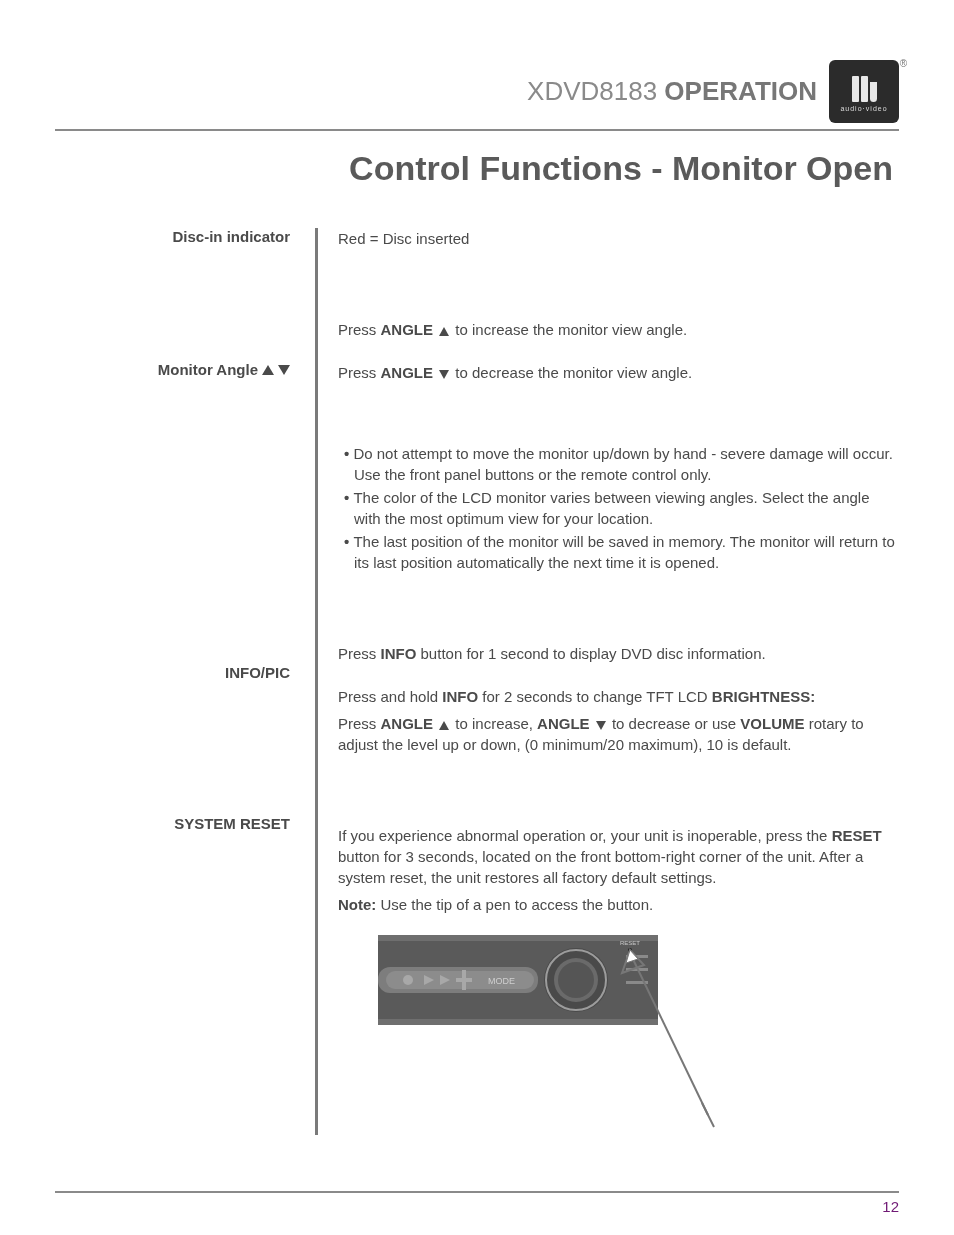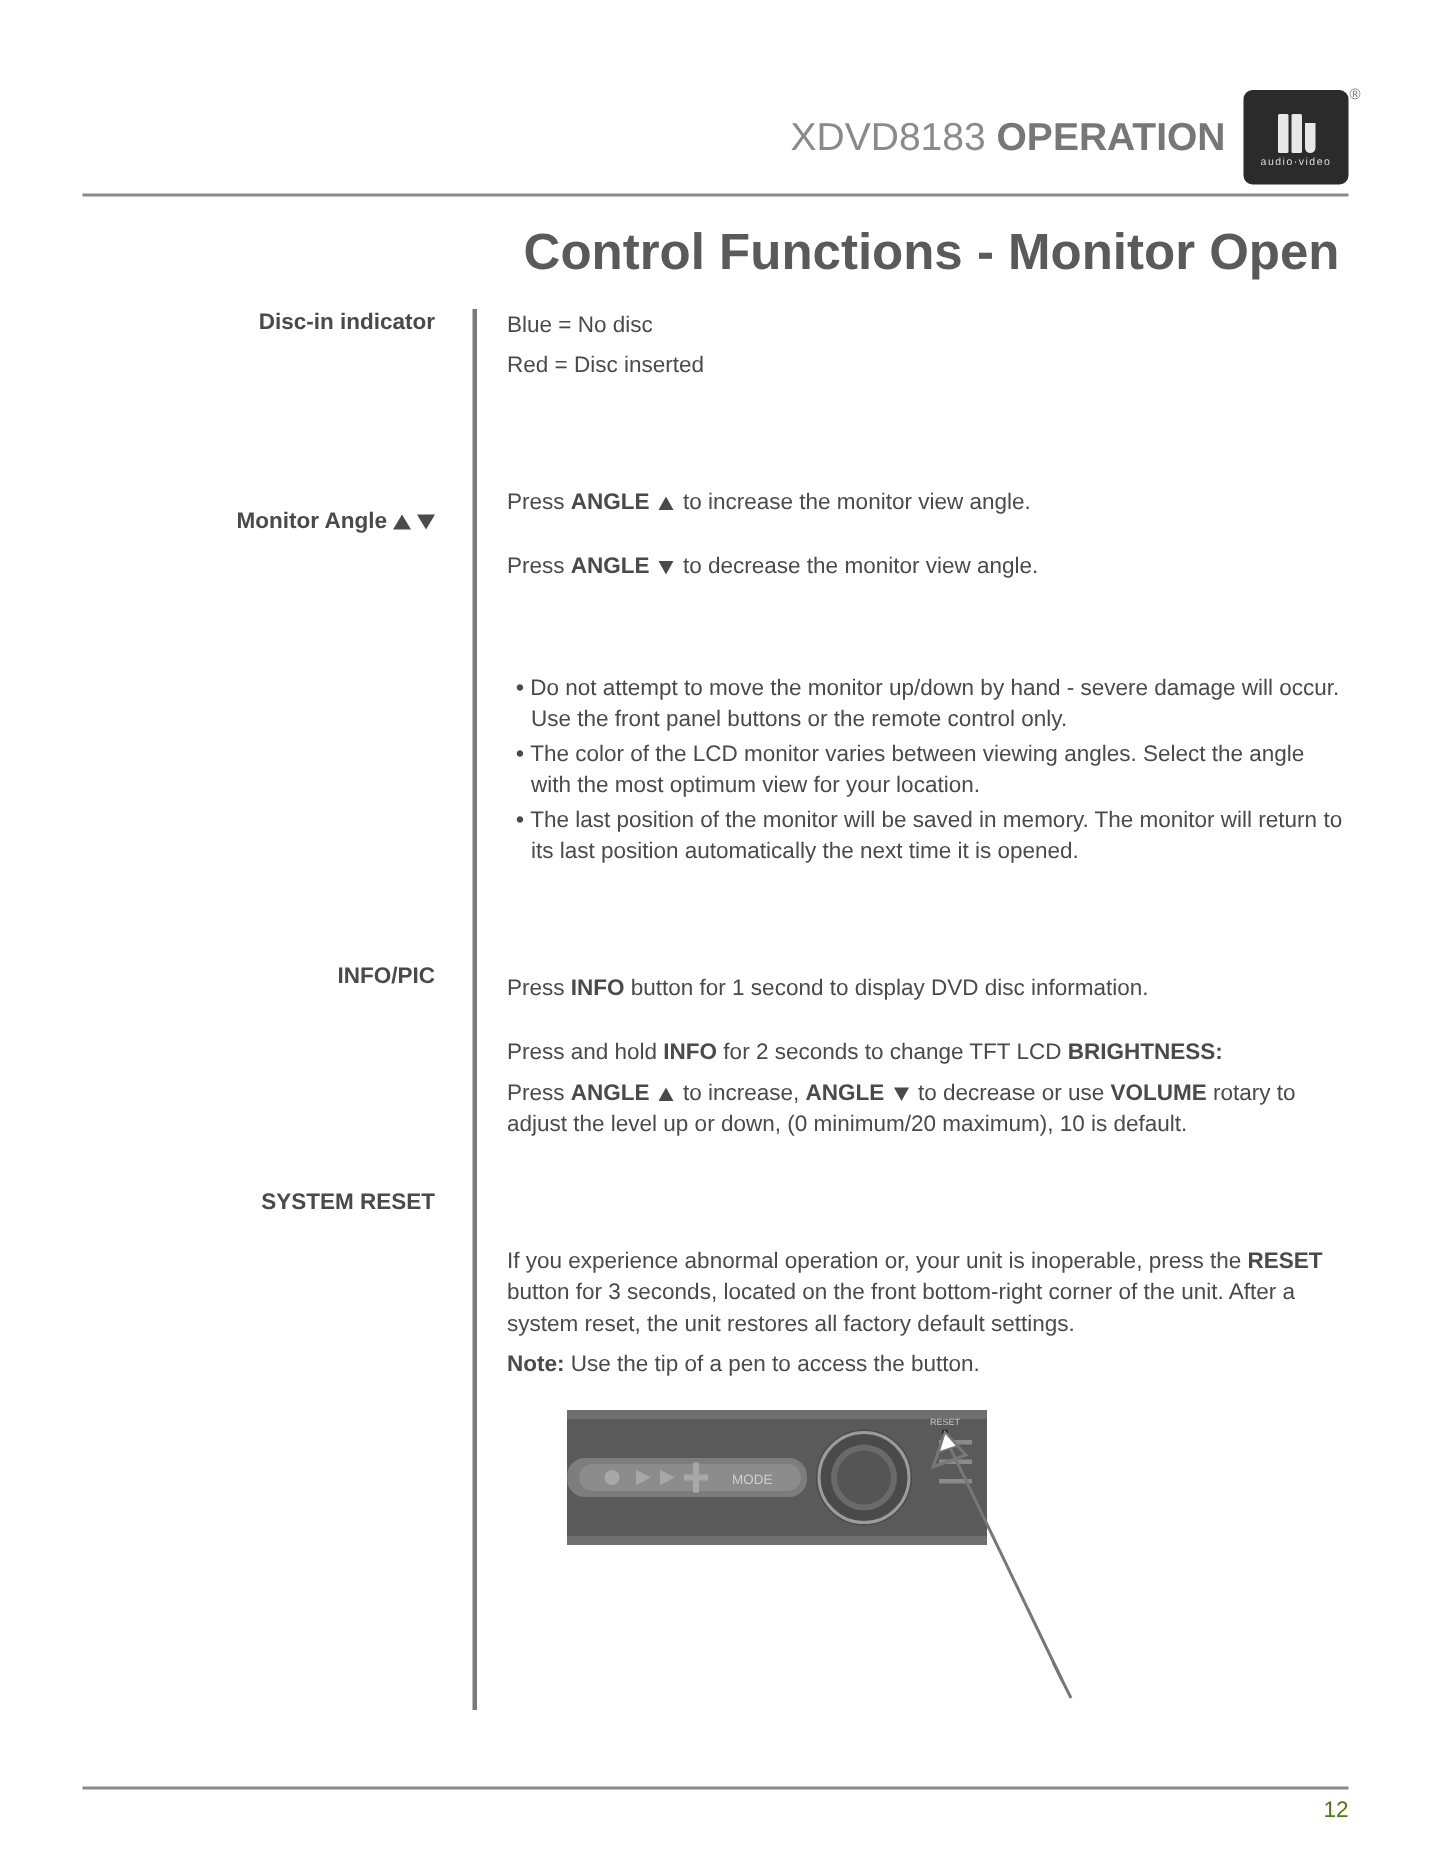--- a/index.html
+++ b/index.html
@@ -71,21 +71,21 @@
   .hr1 {
     border: none;
     border-top: 2px solid #8a8a8a;
     margin-bottom: 18px;
   }
   .section-title {
     font-size: 34px;
     font-weight: 700;
     color: #5a5a5a;
     text-align: right;
-    margin-bottom: 18px;
+    margin-bottom: 40px;
     padding-right: 6px;
   }
   .content {
     display: flex;
     gap: 0;
   }
   .lcol {
     width: 260px;
     flex-shrink: 0;
     padding-right: 25px;
@@ -149,21 +149,21 @@
     right: 55px;
     bottom: 42px;
     border: none;
     border-top: 2px solid #8a8a8a;
   }
   .page-num {
     position: absolute;
     right: 55px;
     bottom: 20px;
     font-size: 15px;
-    color: #4d7c0f;
+    color: #701a75;
   }
 </style>
 </head>
 <body>
 
 <div class="page">
 
   <div class="header-row">
     <div class="header-text">
       <span>XDVD8183</span>
@@ -197,21 +197,20 @@
       <div class="label">INFO/PIC</div>
       <div style="height:134px"></div>
       <div class="label">SYSTEM RESET</div>
     </div>
 
     <div class="vdiv"></div>
 
     <div class="rcol">
 
       <div class="row">
-        <p><span>Blue</span><span> = No disc</span></p>
         <p><span>Red</span><span>  = Disc inserted</span></p>
       </div>
 
       <div class="row">
         <p>
           <span>Press </span><b>ANGLE</b>
           <span class="tri-up" style="border-bottom-width:9px;border-left-width:5px;border-right-width:5px;vertical-align:middle;margin:0 2px"></span><span> to increase the monitor view angle.</span>
         </p>
         <p class="gap">
           <span>Press </span><b>ANGLE</b>

